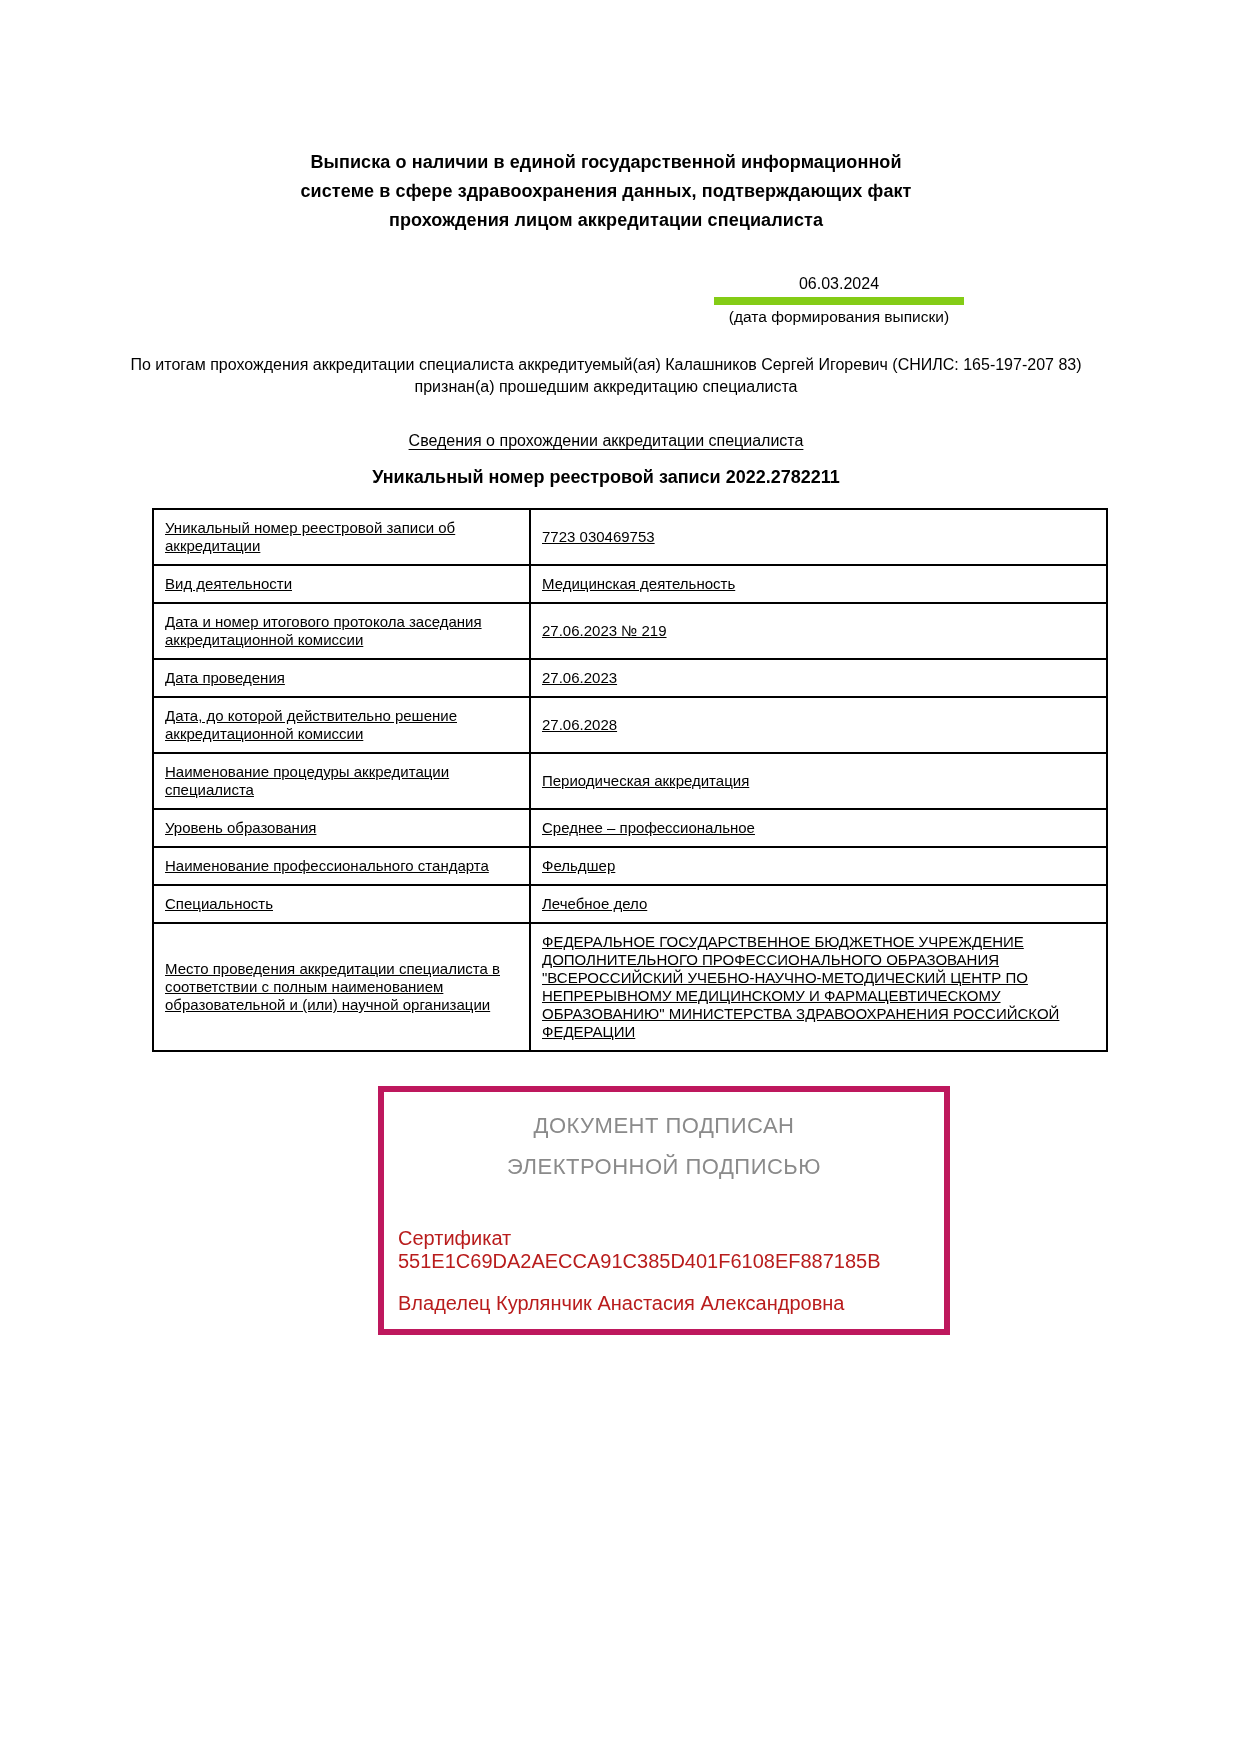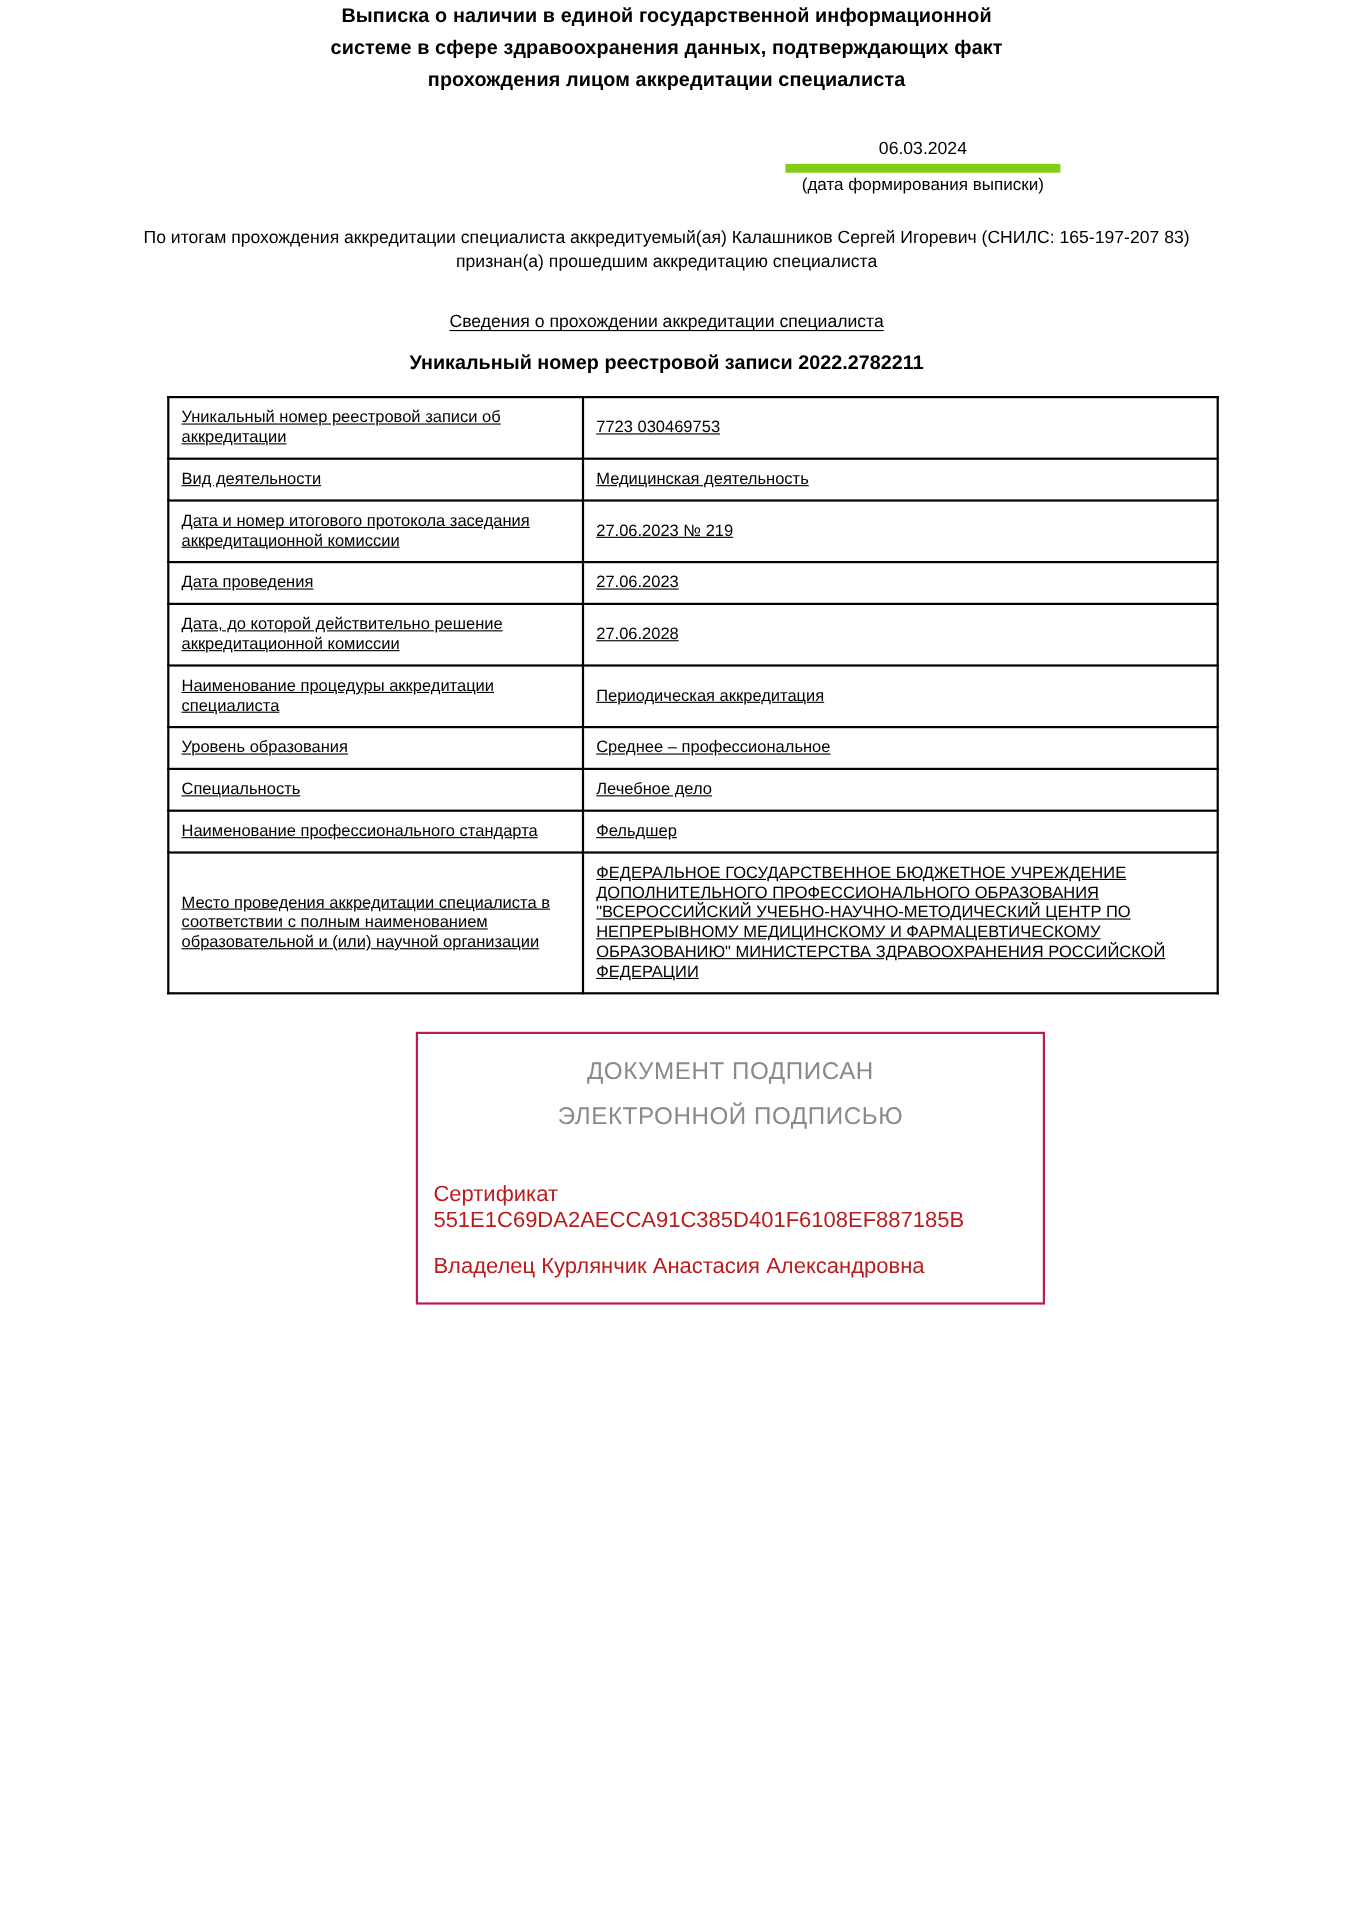--- a/index.html
+++ b/index.html
@@ -9,20 +9,21 @@
     height: 1755px;
     font-family: "Liberation Sans", "DejaVu Sans", sans-serif;
     color: #000000;
     position: relative;
     overflow: hidden;
   }
   .page {
     width: 1212px;
     height: 1755px;
     background: #ffffff;
+    padding-top: 148px;
   }
 
   
   .doc-title {
     width: 650px;
     margin: 0 auto;
     text-align: center;
     font-size: 18px;
     font-weight: bold;
     line-height: 29px;
@@ -86,21 +87,21 @@
     vertical-align: middle;
     padding: 9px 11px;
     word-wrap: break-word;
   }
   table.details td.col-label { width: 377px; }
 
   
   .sign-box {
     width: 572px;
     margin: 34px 0 0 378px;
-    border: 2px solid #be185d;
+    border: 6px solid #be185d;
     color: #8f8f8f;
     padding: 22px 14px 14px 14px;
     min-height: 248px;
   }
   .sign-title {
     text-align: center;
     font-size: 22px;
     line-height: 24px;
     color: #8a8a8a;
     letter-spacing: 0.5px;
@@ -155,26 +156,26 @@
       </tr>
       <tr>
         <td class="col-label">Наименование процедуры аккредитации специалиста</td>
         <td class="col-value">Периодическая аккредитация</td>
       </tr>
       <tr>
         <td class="col-label">Уровень образования</td>
         <td class="col-value">Среднее – профессиональное</td>
       </tr>
       <tr>
+        <td class="col-label">Наименование профессионального стандарта</td>
+        <td class="col-value">Фельдшер</td>
+      </tr>
+      <tr>
         <td class="col-label">Специальность</td>
         <td class="col-value">Лечебное дело</td>
-      </tr>
-      <tr>
-        <td class="col-label">Наименование профессионального стандарта</td>
-        <td class="col-value">Фельдшер</td>
       </tr>
       <tr>
         <td class="col-label">Место проведения аккредитации специалиста в соответствии с полным наименованием образовательной и (или) научной организации</td>
         <td class="col-value">ФЕДЕРАЛЬНОЕ ГОСУДАРСТВЕННОЕ БЮДЖЕТНОЕ УЧРЕЖДЕНИЕ ДОПОЛНИТЕЛЬНОГО ПРОФЕССИОНАЛЬНОГО ОБРАЗОВАНИЯ "ВСЕРОССИЙСКИЙ УЧЕБНО-НАУЧНО-МЕТОДИЧЕСКИЙ ЦЕНТР ПО НЕПРЕРЫВНОМУ МЕДИЦИНСКОМУ И ФАРМАЦЕВТИЧЕСКОМУ ОБРАЗОВАНИЮ" МИНИСТЕРСТВА ЗДРАВООХРАНЕНИЯ РОССИЙСКОЙ ФЕДЕРАЦИИ</td>
       </tr>
     </tbody>
   </table>
 
   <div class="sign-box">
     <div class="sign-title">ДОКУМЕНТ ПОДПИСАН</div>

